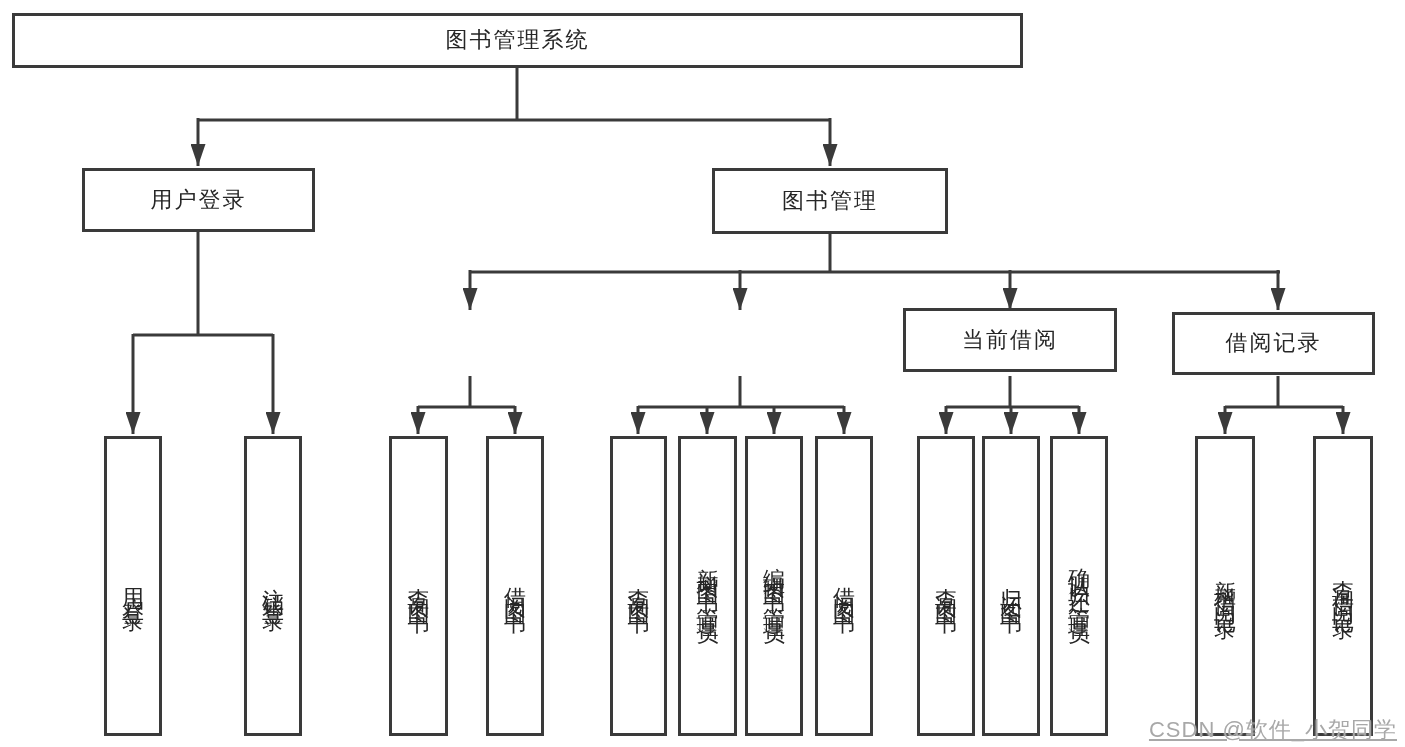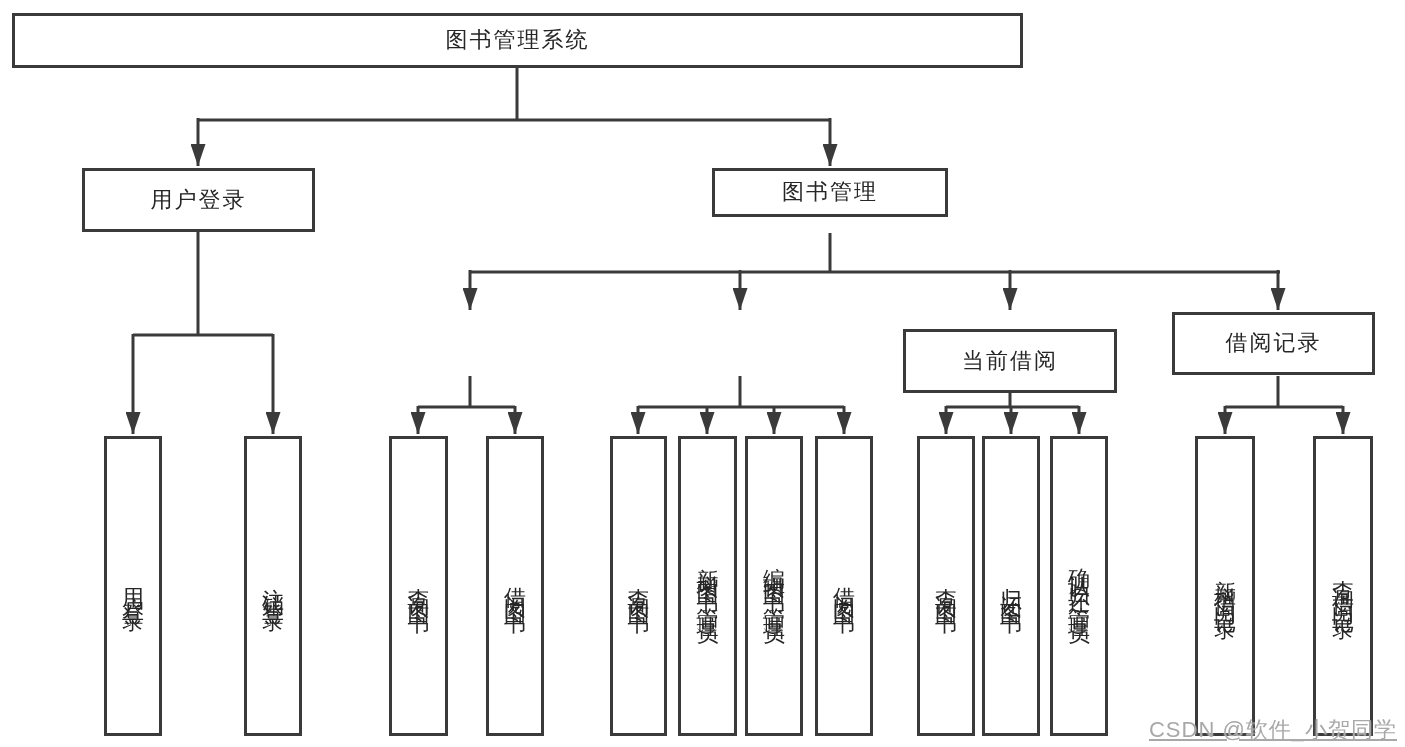--- a/index.html
+++ b/index.html
@@ -86,23 +86,23 @@
       <line class="arrowline" x1="1011" y1="406" x2="1011" y2="434" marker-end="url(#arr)"></line>
       <line class="arrowline" x1="1079" y1="406" x2="1079" y2="434" marker-end="url(#arr)"></line>
       <line class="arrowline" x1="1225" y1="406" x2="1225" y2="434" marker-end="url(#arr)"></line>
       <line class="arrowline" x1="1343" y1="406" x2="1343" y2="434" marker-end="url(#arr)"></line>
     </g>
   </svg>
 
   <div class="node" style="left:12px;top:13px;width:1011px;height:55px">图书管理系统</div>
 
   <div class="node" style="left:82px;top:168px;width:233px;height:64px">用户登录</div>
-  <div class="node" style="left:712px;top:168px;width:236px;height:49px">图书管理</div>
+  <div class="node" style="left:712px;top:168px;width:236px;height:66px">图书管理</div>
 
-  <div class="node" style="left:903px;top:329px;width:214px;height:64px">当前借阅</div>
+  <div class="node" style="left:903px;top:308px;width:214px;height:64px">当前借阅</div>
   <div class="node" style="left:1172px;top:312px;width:203px;height:63px">借阅记录</div>
 
   <div class="node leaf" style="left:104px;width:58px">用户登录</div>
   <div class="node leaf" style="left:244px;width:58px">注销登录</div>
 
   <div class="node leaf" style="left:389px;width:59px">查询图书</div>
   <div class="node leaf" style="left:486px;width:58px">借阅图书</div>
 
   <div class="node leaf" style="left:610px;width:57px">查询图书</div>
   <div class="node leaf" style="left:678px;width:59px">新增图书（管理员）</div>

